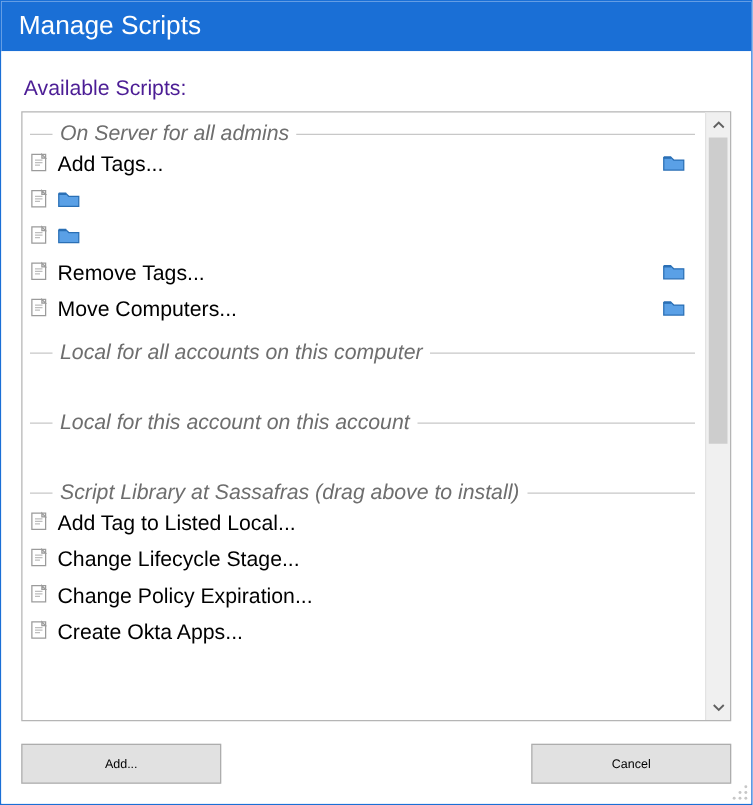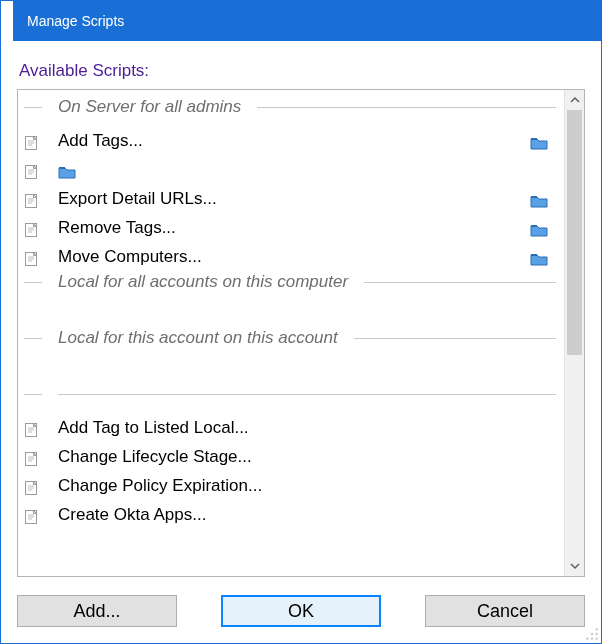--- a/index.html
+++ b/index.html
@@ -13,23 +13,22 @@
     overflow: hidden;
     border: 1px solid #1a6fd6;
   }
   .titlebar {
     background: #1a6fd6;
     color: #fff;
     height: 40px;
     display: flex;
     align-items: center;
     padding: 0 14px;
-    font-size: 14px;
+    font-size: 21px;
     font-weight: 400;
-    margin-left: 12px;
   }
   .client {
     background: #fff;
     padding: 14px 16px 16px 16px;
     height: calc(644px - 40px - 2px);
     display: flex;
     flex-direction: column;
   }
   .avail-label {
     font-size: 17px;
@@ -50,36 +49,36 @@
     padding: 2px 0 2px 0;
   }
   .group-header {
     display: flex;
     align-items: center;
     height: 30px;
     color: #6e6e6e;
     font-style: italic;
     font-size: 17px;
     padding: 0 6px 0 6px;
-    gap: 16px;
+    gap: 6px;
   }
   .group-header .line {
     height: 1px;
     background: #c8c8c8;
     flex-shrink: 0;
   }
   .group-header .line.left { width: 18px; }
   .group-header .line.right { flex: 1; margin-right: 2px; }
   .group-header .glabel { white-space: nowrap; }
   .row {
     display: flex;
-    align-items: flex-end;
+    align-items: flex-start;
     height: 29px;
     padding: 0 6px 0 6px;
-    gap: 18px;
+    gap: 6px;
   }
   .row .script-icon {
     width: 16px; height: 16px; flex-shrink: 0;
     display: inline-flex; align-items: center; justify-content: center;
   }
   .row .txt {
     flex: 1;
     font-size: 17px;
     color: #000;
     white-space: nowrap;
@@ -116,21 +115,21 @@
     display: flex;
     gap: 22px;
     margin-top: 18px;
     justify-content: space-between;
   }
   .btn {
     width: 160px;
     height: 32px;
     background: #e1e1e1;
     border: 1px solid #adadad;
-    font-size: 18px;
+    font-size: 10px;
     font-family: inherit;
     color: #000;
     cursor: default;
     display: inline-flex;
     align-items: center;
     justify-content: center;
   }
   .btn.default {
     border: 2px solid #0a84ff;
     background: #e5f1fb;
@@ -200,21 +199,20 @@
       <div class="row">
         <span class="script-icon">
           <svg viewBox="0 0 16 16" width="16" height="16">
               <rect x="1.5" y="1.5" width="11" height="13" fill="#fff" stroke="#9b9b9b"></rect>
               <path d="M9.5 1.5 L12.5 4.5 L9.5 4.5 Z" fill="#e6e6e6" stroke="#9b9b9b"></path>
               <line x1="4" y1="6" x2="10" y2="6" stroke="#bdbdbd"></line>
               <line x1="4" y1="8" x2="10" y2="8" stroke="#bdbdbd"></line>
               <line x1="4" y1="10" x2="8" y2="10" stroke="#bdbdbd"></line>
             </svg>
         </span>
-        <span class="txt">Export Detail URLs...</span>
         <span class="folder-icon">
           <svg viewBox="0 0 18 16" width="18" height="16">
               <path d="M1 4 h6 l2 2 h8 v8 h-16 z" fill="#5aa0e6" stroke="#2a6fb5"></path>
               <rect x="1" y="3" width="6" height="2" fill="#2a6fb5"></rect>
             </svg>
         </span>
       </div>
       <div class="row">
         <span class="script-icon">
           <svg viewBox="0 0 16 16" width="16" height="16">
@@ -261,20 +259,21 @@
 
       <div class="group-header">
         <span class="line left"></span>
         <span class="glabel">Local for this account on this account</span>
         <span class="line right"></span>
       </div>
       <div style="height:26px"></div>
 
       <div class="group-header">
         <span class="line left"></span>
+        <span class="glabel">Script Library at Sassafras (drag above to install)</span>
         <span class="line right"></span>
       </div>
 
       <div class="row">
         <span class="script-icon">
           <svg viewBox="0 0 16 16" width="16" height="16">
               <rect x="1.5" y="1.5" width="11" height="13" fill="#fff" stroke="#9b9b9b"></rect>
               <path d="M9.5 1.5 L12.5 4.5 L9.5 4.5 Z" fill="#e6e6e6" stroke="#9b9b9b"></path>
               <line x1="4" y1="6" x2="10" y2="6" stroke="#bdbdbd"></line>
               <line x1="4" y1="8" x2="10" y2="8" stroke="#bdbdbd"></line>
@@ -334,21 +333,20 @@
       <div class="sb-btn">
         <svg class="chev" viewBox="0 0 10 10">
             <path d="M1 3 L5 7 L9 3" fill="none" stroke="#606060" stroke-width="1.5"></path>
           </svg>
       </div>
     </div>
   </div>
 
   <div class="buttons">
     <button class="btn">Add...</button>
-    <button class="btn default">OK</button>
     <button class="btn">Cancel</button>
   </div>
 
 </div>
 
 <svg class="resize-grip" viewBox="0 0 12 12">
   <circle cx="10" cy="2" r="1" fill="#9a9a9a"></circle>
   <circle cx="6" cy="6" r="1" fill="#9a9a9a"></circle>
     <circle cx="10" cy="6" r="1" fill="#9a9a9a"></circle>
   <circle cx="2" cy="10" r="1" fill="#9a9a9a"></circle>

